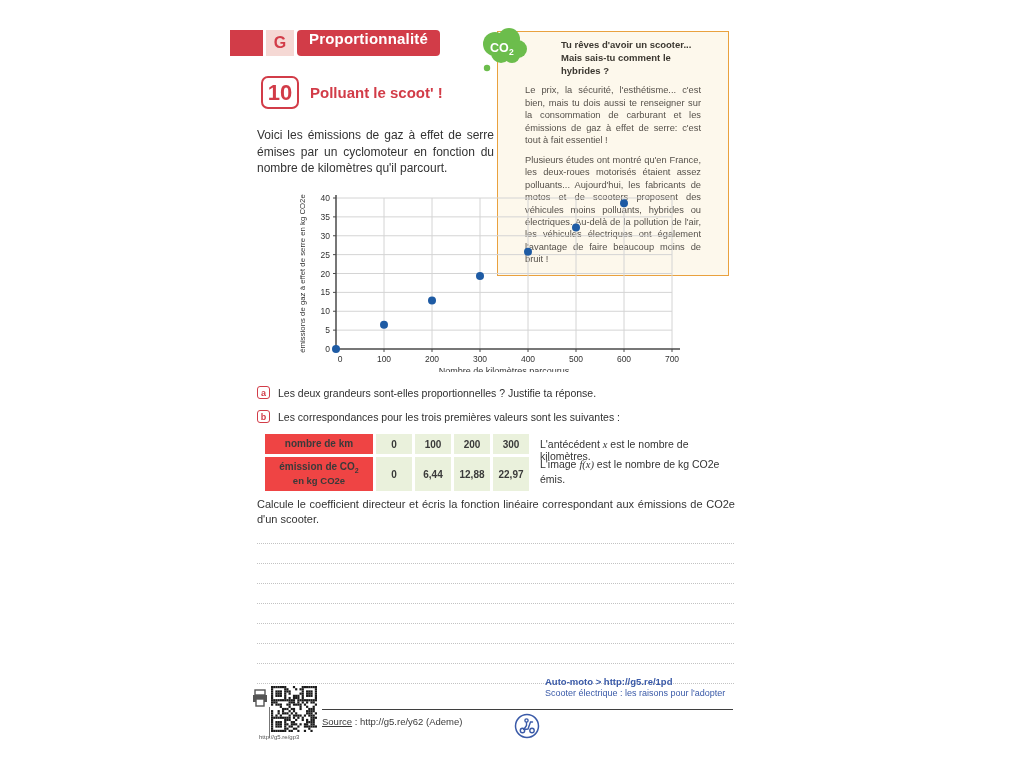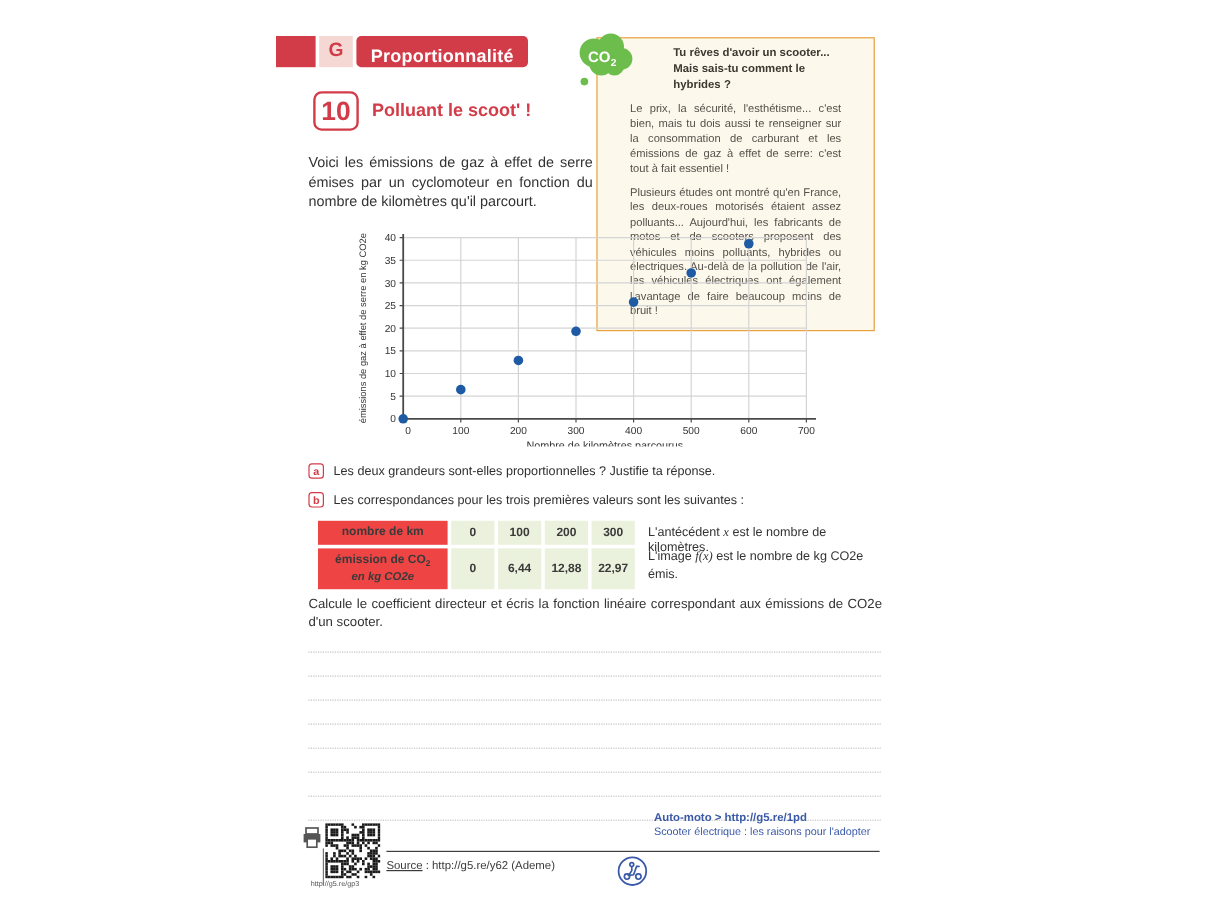--- a/index.html
+++ b/index.html
@@ -1,42 +1,42 @@
 <!DOCTYPE html>
 <html><head>
 <meta charset="utf-8">
 <style>
   html,body{margin:0;padding:0}
   body{width:1024px;height:768px;background:#fff;font-family:"Liberation Sans",sans-serif;position:relative;overflow:hidden}
   .abs{position:absolute}
   
   #band-left{left:230px;top:30px;width:33px;height:26px;background:#d23c48}
   #letter-box{left:266px;top:30px;width:28px;height:26px;background:#f5d8d4;color:#d23c48;font-weight:bold;font-size:16px;display:flex;align-items:center;justify-content:center}
-  #title-badge{left:297px;top:30px;height:26px;background:#d23c48;border-radius:4px;color:#fff;font-weight:bold;font-size:15px;display:flex;align-items:flex-end;padding:0 12px;letter-spacing:.2px}
+  #title-badge{left:297px;top:30px;height:26px;background:#d23c48;border-radius:4px;color:#fff;font-weight:bold;font-size:15px;display:flex;align-items:flex-start;padding:0 12px;letter-spacing:.2px}
   
   #num-box{left:261px;top:76px;width:38px;height:33px;border:2.5px solid #d23c48;border-radius:7px;color:#d23c48;font-size:22px;font-weight:bold;display:flex;align-items:center;justify-content:center;background:#fff;box-sizing:border-box}
   #ex-title{left:310px;top:84px;color:#d23c48;font-size:15px;font-weight:bold}
   #intro{left:257px;top:127px;width:237px;font-size:12px;color:#333;text-align:justify;line-height:1.38}
   
   #info-box{left:497px;top:31px;width:232px;background:#fdf8ec;border:1.5px solid #e9a13e;padding:7px 27px 9px;box-sizing:border-box}
   #info-head{margin-left:36px;font-weight:bold;font-size:9.5px;color:#3c3831;line-height:1.35;min-height:26px}
   .info-para{font-size:9.3px;color:#55504a;text-align:justify;line-height:1.34;margin-top:7px}
   #co2-badge{left:479px;top:24px}
   
   #chart-wrap{left:296px;top:188px;width:400px;height:184px}
   
   .q-row{left:257px;display:flex;gap:8px;font-size:10.5px;color:#2f2f2f;align-items:flex-start;width:478px}
   .q-letter{width:13px;height:13px;border:1.2px solid #d23c48;border-radius:3px;color:#d23c48;font-size:9px;font-weight:bold;display:flex;align-items:center;justify-content:center;flex:none;background:#fff;box-sizing:border-box;margin-top:-1px}
   #qa{top:387px} #qb{top:411px}
   
   #vtable{left:262px;top:431px;border-collapse:separate;border-spacing:3px}
   #vtable td{font-size:10px;color:#3a3a3a}
   .t-label{background:#ef4444;text-align:center;padding:4px 8px;font-weight:bold;width:92px;line-height:1.2}
   .t-val{background:#eaf1dc;text-align:center;font-weight:bold;width:36px;padding:4px 0}
-  .t-unit{font-style:italic;font-weight:bold;font-size:9.5px}
+  .t-unit{font-weight:bold;font-size:9.5px}
   sub{font-size:7px}
   
   #note1{left:540px;top:438px;width:200px;font-size:10.5px;color:#333}
   #note2{left:540px;top:457px;width:185px;font-size:10.5px;color:#333;line-height:1.35}
   .serif-var{font-family:"Liberation Serif",serif;font-style:italic}
   #calc{left:257px;top:497px;width:478px;font-size:11px;color:#333;text-align:justify;line-height:1.38}
   
   #lines{left:257px;top:524px;width:477px}
   .ans-line{height:19px;border-bottom:1.6px dotted #c3c3c3}
   

